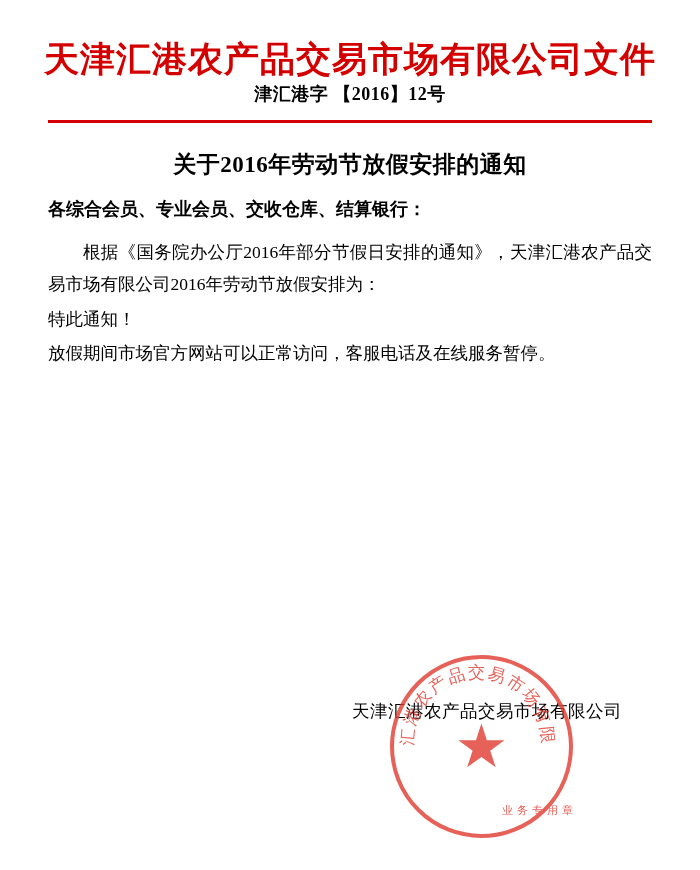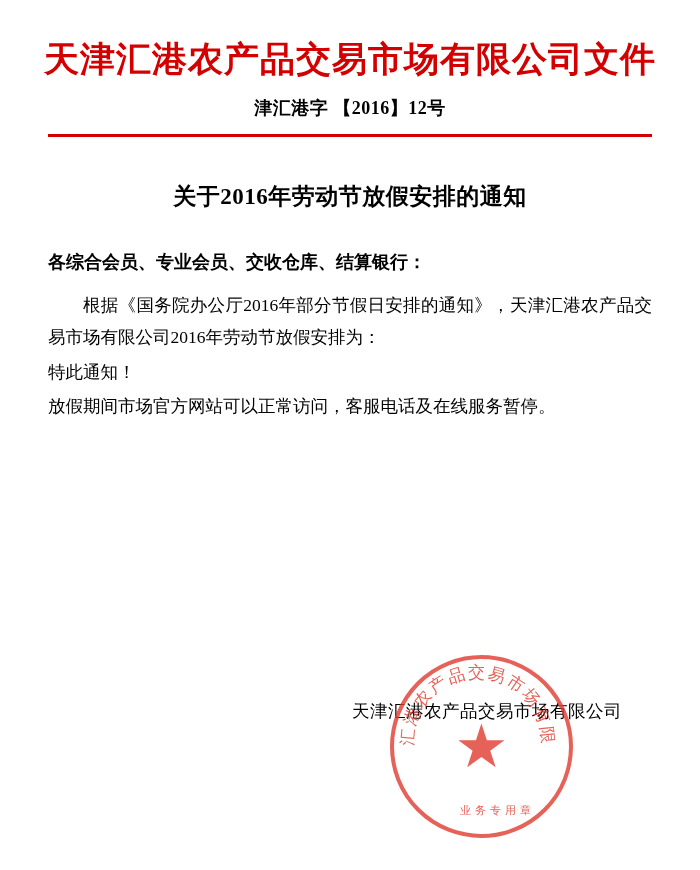--- a/index.html
+++ b/index.html
@@ -36,46 +36,45 @@
     font-weight: bold;
     font-size: 35px;
     letter-spacing: 1px;
     color: #d40000;
     line-height: 1.25;
     white-space: nowrap;
     text-align: center;
   }
 
   .doc-number {
-    margin-top: 14px;
     font-size: 18px;
     font-weight: bold;
     color: #000000;
     letter-spacing: 0.5px;
   }
 
   .red-rule {
     margin: 14px auto 0 auto;
     width: 604px;
     height: 3px;
     background: #d40000;
   }
 
   
   .doc-title {
-    margin-top: 44px;
+    margin-top: 26px;
     text-align: center;
     font-size: 23px;
     font-weight: bold;
     letter-spacing: 0.5px;
   }
 
   
   .doc-body {
-    margin: 34px auto 0 auto;
+    margin: 13px auto 0 auto;
     width: 604px;
     font-size: 17.5px;
     line-height: 1.85;
   }
 
   .salutation {
     font-weight: bold;
     font-size: 18px;
     margin-bottom: 10px;
   }
@@ -133,24 +132,24 @@
     left: 50%;
     top: 50%;
     transform: translate(-50%, -50%);
     font-size: 60px;
     color: #e03a2f;
     line-height: 1;
   }
 
   .seal-text-bottom {
     position: absolute;
-    left: 16px;
+    left: 8px;
     bottom: 16px;
     width: 100%;
-    text-align: center;
+    text-align: right;
     font-size: 11px;
     color: #e03a2f;
     letter-spacing: 4px;
   }
 </style>
 </head>
 <body>
 
 <div class="page">
 

